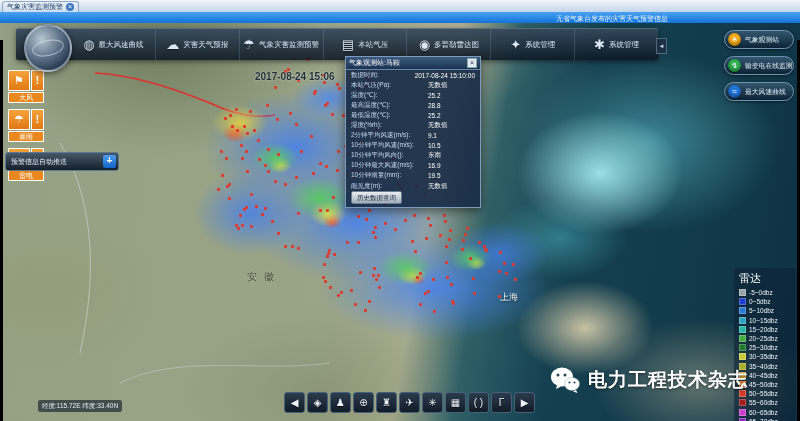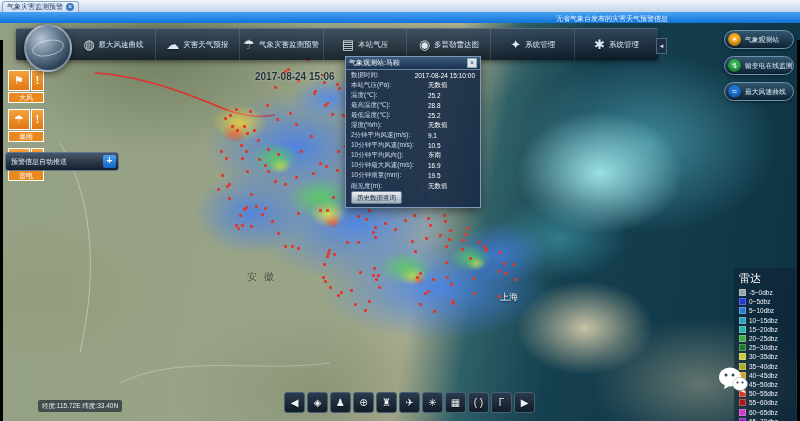--- a/index.html
+++ b/index.html
@@ -574,18 +574,19 @@
       <svg width="30" height="28" viewBox="0 0 30 28">
         <ellipse cx="12" cy="11" rx="11" ry="9.5" fill="#fff"></ellipse>
         <circle cx="8" cy="9" r="1.5" fill="#2a4a55"></circle>
           <circle cx="15" cy="9" r="1.5" fill="#2a4a55"></circle>
         <path d="M7,19 l-1,4 l5,-2.5 z" fill="#fff"></path>
         <ellipse cx="22" cy="18" rx="7.5" ry="6.5" fill="#fff" stroke="#9ab" stroke-width=".5"></ellipse>
         <circle cx="19.5" cy="16.5" r="1.1" fill="#2a4a55"></circle>
           <circle cx="24.5" cy="16.5" r="1.1" fill="#2a4a55"></circle>
         <path d="M26,24 l1.5,3 l-4.5,-1.5 z" fill="#fff"></path>
       </svg>
+      <span class="wm-text">电力工程技术杂志</span>
     </div>
   </div>
 
   <div class="edgeL"></div>
   <div class="edgeR"></div>
 </div>
 
 </body></html>

